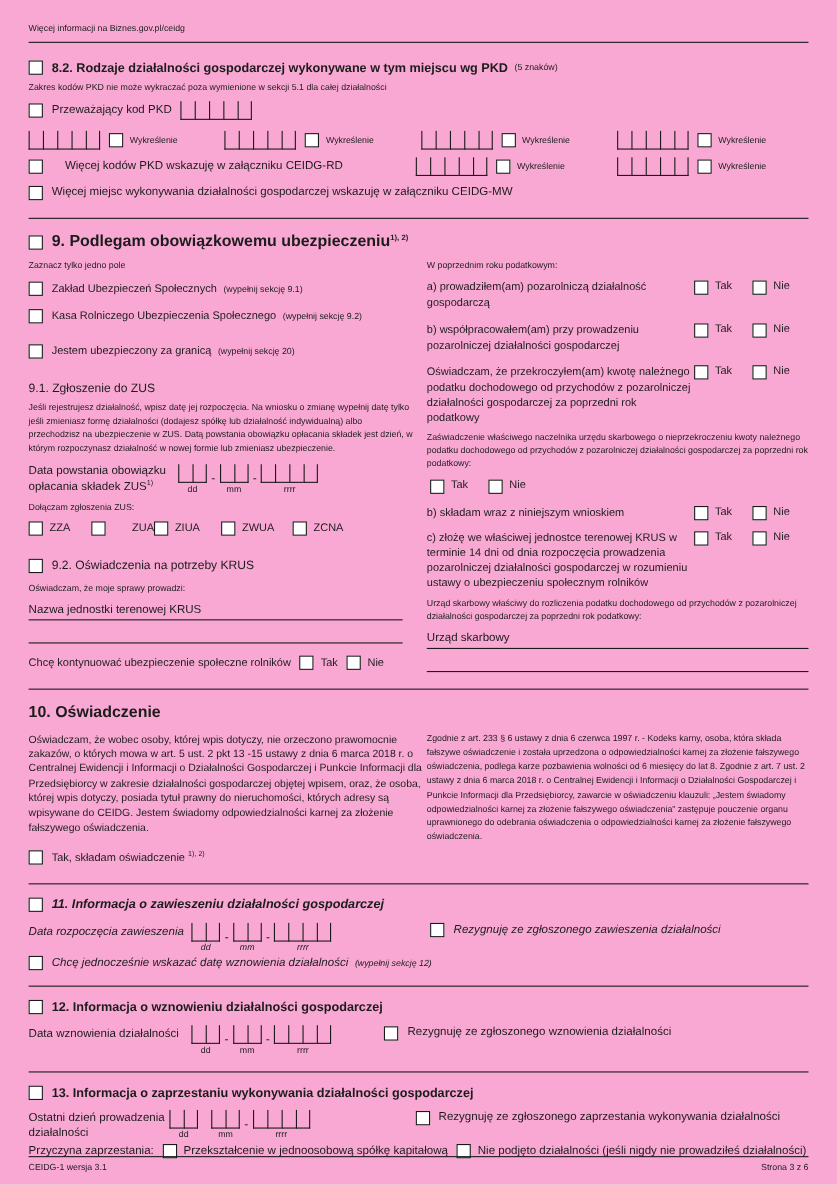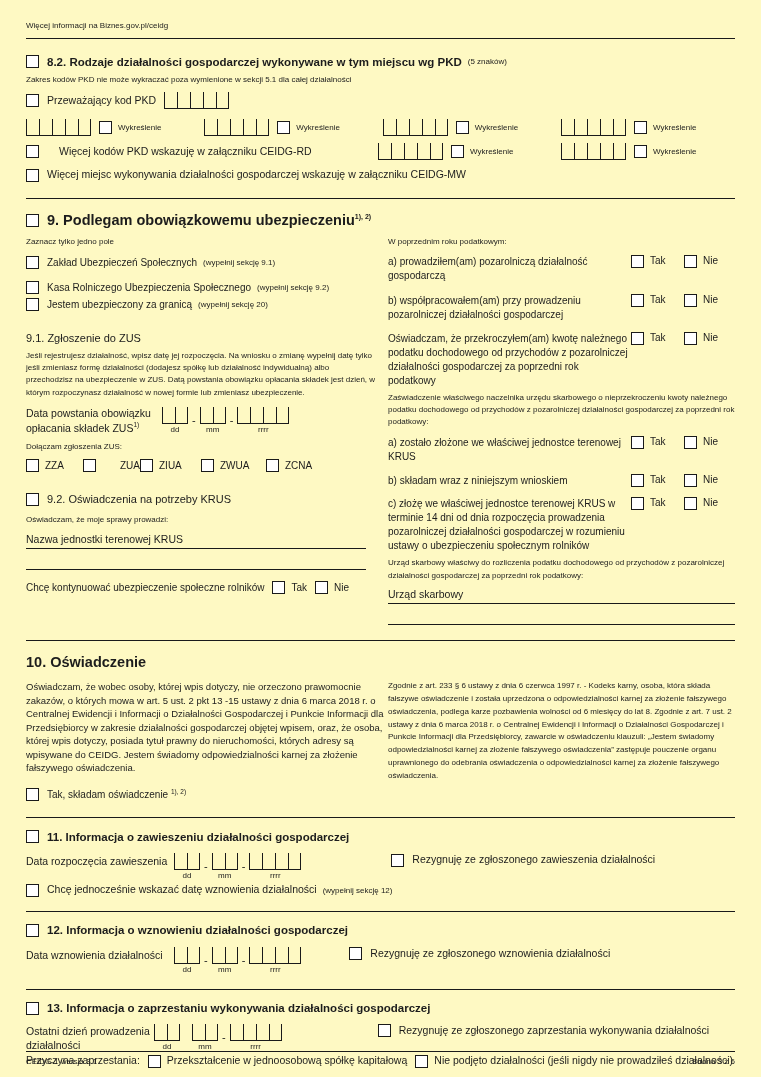--- a/index.html
+++ b/index.html
@@ -1,18 +1,18 @@
 <!DOCTYPE html>
 <html><head>
 <meta charset="utf-8">
 <style>
   html,body { margin:0; padding:0; background:#e8e8e8; }
   .page {
     position:relative; width:761px; height:1077px; margin:0 auto;
-    background:#fef9c3; color:#1c1c1c;
+    background:#f9a8d4; color:#1c1c1c;
     font-family:"Liberation Sans", sans-serif;
     overflow:hidden; box-sizing:border-box;
   }
   .content { padding:20px 26px 0 26px; }
   .hr { border:none; border-top:1.6px solid #1a1a1a; margin:0; }
   .t8  { font-size:8px;  line-height:1.4; }
   .t9  { font-size:9.5px; line-height:1.42; }
   .t10 { font-size:10px; line-height:1.35; }
   .t105{ font-size:10.5px; line-height:1.3; }
   .b115{ font-size:11.5px; font-weight:bold; }
@@ -192,21 +192,21 @@
           <div class="row" style="margin-top:9px;">
             <span class="cb"></span>
             <span class="t10 gap8">Zakład Ubezpieczeń Społecznych</span>
             <span class="t8 gap6">(wypełnij sekcję 9.1)</span>
           </div>
           <div class="row" style="margin-top:11px;">
             <span class="cb"></span>
             <span class="t10 gap8">Kasa Rolniczego Ubezpieczenia Społecznego</span>
             <span class="t8 gap6">(wypełnij sekcję 9.2)</span>
           </div>
-          <div class="row" style="margin-top:4px;">
+          <div class="row" style="margin-top:19px;">
             <span class="cb"></span>
             <span class="t10 gap8">Jestem ubezpieczony za granicą</span>
             <span class="t8 gap6">(wypełnij sekcję 20)</span>
           </div>
 
           <div class="b11" style="margin-top:20px;">9.1. Zgłoszenie do ZUS</div>
           <div class="t8" style="margin-top:6px; width:352px; line-height:1.55;">Jeśli rejestrujesz działalność, wpisz datę jej rozpoczęcia. Na wniosku o zmianę wypełnij datę tylko jeśli zmieniasz formę działalności (dodajesz spółkę lub działalność indywidualną) albo przechodzisz na ubezpieczenie w ZUS. Datą powstania obowiązku opłacania składek jest dzień, w którym rozpoczynasz działalność w nowej formie lub zmieniasz ubezpieczenie.</div>
 
           <div class="rowtop" style="margin-top:8px;">
             <div class="t105" style="width:130px; flex:none;">
@@ -300,21 +300,20 @@
                 <span class="cb"></span>
                 <span class="tnword tak">Tak</span>
                 <span class="cb"></span>
                 <span class="tnword">Nie</span>
               </div>
           </div>
 
           <div class="t8" style="margin-top:4px; line-height:1.55;">Zaświadczenie właściwego naczelnika urzędu skarbowego o nieprzekroczeniu kwoty należnego podatku dochodowego od przychodów z pozarolniczej działalności gospodarczej za poprzedni rok podatkowy:</div>
 
           <div class="tnrow" style="margin-top:7px;">
-            <div class="tnlabel">a) zostało złożone we właściwej jednostce terenowej KRUS</div>
             <div class="tnbox">
                 <span class="cb"></span>
                 <span class="tnword tak">Tak</span>
                 <span class="cb"></span>
                 <span class="tnword">Nie</span>
               </div>
           </div>
           <div class="tnrow" style="margin-top:11px;">
             <div class="tnlabel">b) składam wraz z niniejszym wnioskiem</div>
             <div class="tnbox">
@@ -354,21 +353,21 @@
           </div>
         </div>
         <div class="colR">
           <div class="t8" style="line-height:1.6;">Zgodnie z art. 233 § 6 ustawy z dnia 6 czerwca 1997 r. - Kodeks karny, osoba, która składa fałszywe oświadczenie i została uprzedzona o odpowiedzialności karnej za złożenie fałszywego oświadczenia, podlega karze pozbawienia wolności od 6 miesięcy do lat 8. Zgodnie z art. 7 ust. 2 ustawy z dnia 6 marca 2018 r. o Centralnej Ewidencji i Informacji o Działalności Gospodarczej i Punkcie Informacji dla Przedsiębiorcy, zawarcie w oświadczeniu klauzuli: „Jestem świadomy odpowiedzialności karnej za złożenie fałszywego oświadczenia” zastępuje pouczenie organu uprawnionego do odebrania oświadczenia o odpowiedzialności karnej za złożenie fałszywego oświadczenia.</div>
         </div>
       </div>
     </div>
 
     <hr class="hr" style="margin-top:16px;">
 
-    <div style="margin-top:12px;">
+    <div style="margin-top:12px;font-style:italic;">
       <div class="row">
         <span class="cb"></span>
         <span class="b115 gap8">11. Informacja o zawieszeniu działalności gospodarczej</span>
       </div>
       <div class="rowtop" style="margin-top:10px;">
         <span class="t105" style="width:148px; flex:none; padding-top:2px;">Data rozpoczęcia zawieszenia</span>
         <div class="row">
           <span class="dgrp">
               <span class="comb">
                 <span class="cell"></span>

